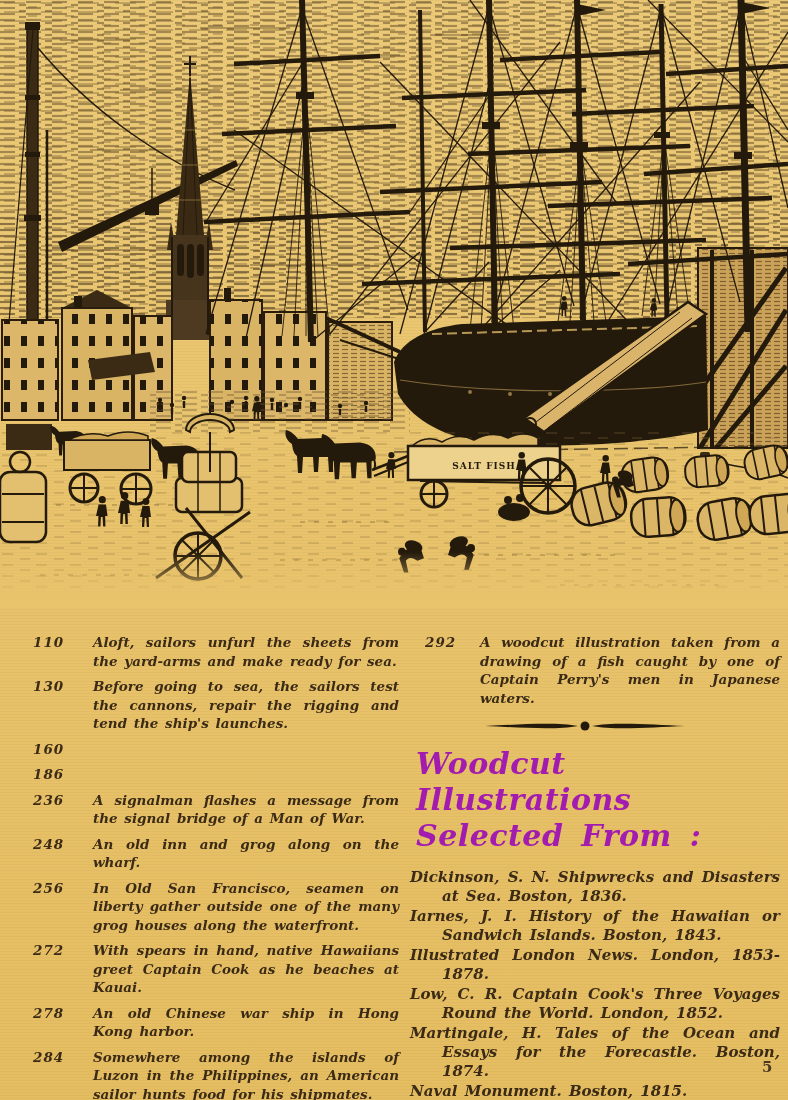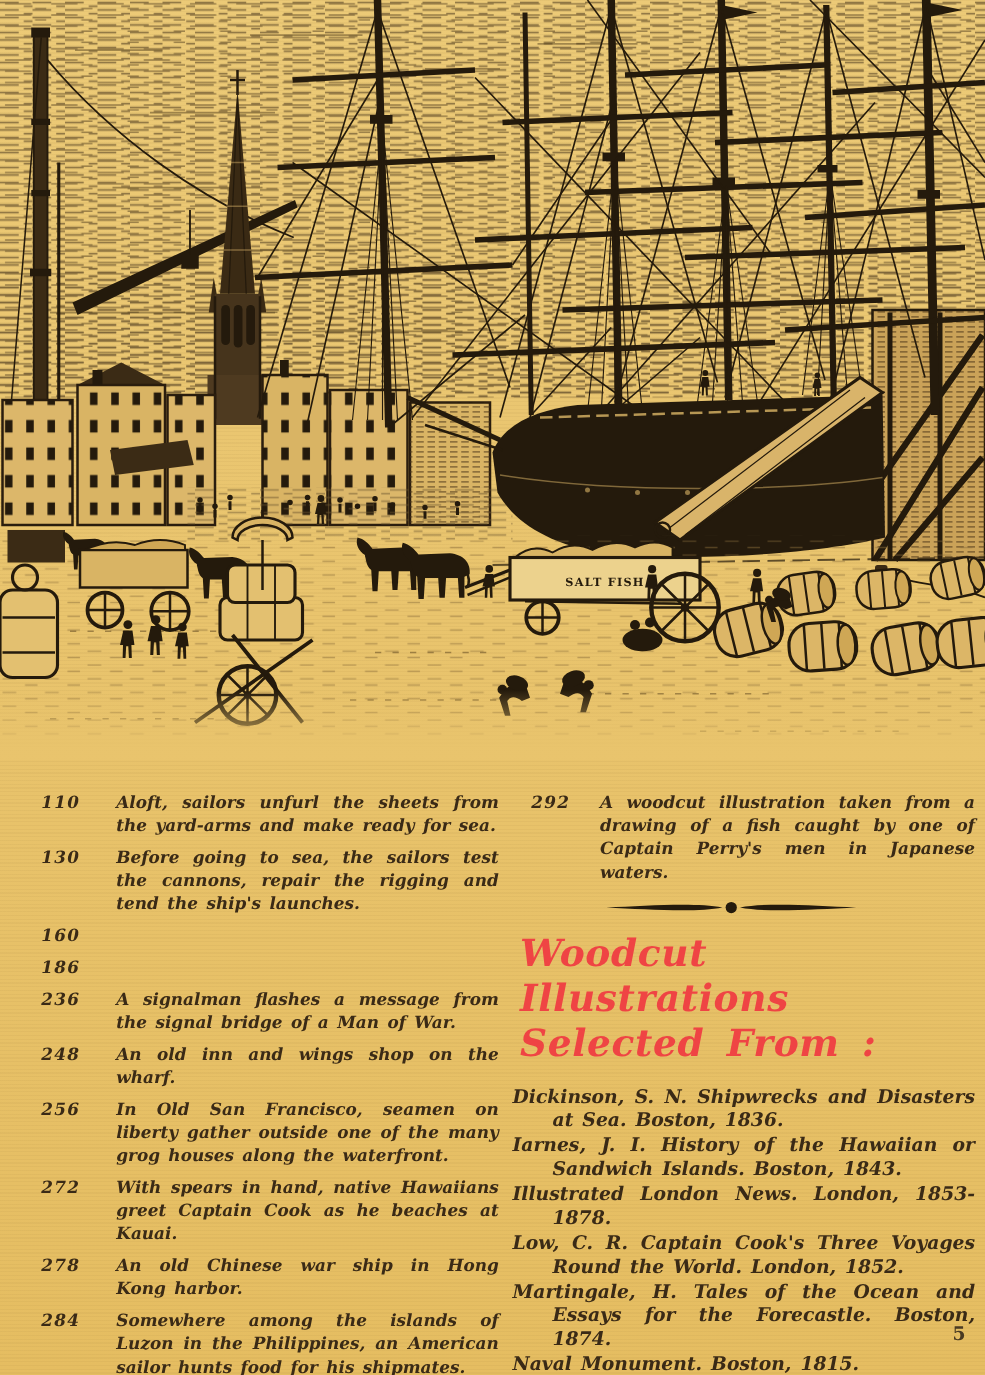--- a/index.html
+++ b/index.html
@@ -14,21 +14,21 @@
   .engraving{position:absolute;top:0;left:0;width:788px;height:608px;display:block;}
   .col{position:absolute;font-style:italic;font-weight:bold;}
   .col-left{left:33px;top:633px;width:366px;}
   .col-right{left:410px;top:633px;width:370px;}
   .entry{display:flex;margin:0 0 7px 0;font-size:13.5px;line-height:18.5px;}
   .col-right .entry{padding-left:15px;}
   .entry .num{width:44px;flex:0 0 44px;margin-right:16px;letter-spacing:1px;}
   .col-right .entry .num{width:40px;flex:0 0 40px;margin-right:15px;}
   .entry .cap{flex:1;text-align:justify;word-spacing:2px;}
   .divider{width:200px;height:12px;margin:13px 0 14px 75px;display:block;}
-  .sec-heading{font-size:30px;line-height:36px;color:#ef4444;letter-spacing:.5px;
+  .sec-heading{font-size:30px;line-height:36px;color:#a21caf;letter-spacing:.5px;
     word-spacing:7px;padding-left:6px;margin:6px 0 14px 0;}
   .sources p{margin:0 0 1px 0;font-size:15px;line-height:19px;
     padding-left:32px;text-indent:-32px;text-align:justify;word-spacing:2px;}
   .folio{position:absolute;left:762px;top:1058px;font-size:15px;font-weight:bold;
     color:#4a3a22;font-style:normal;}
 </style>
 </head>
 <body>
 
 <div>
@@ -339,21 +339,21 @@
   </div>
   <div class="entry">
     <span class="num">186</span>
   </div>
   <div class="entry">
     <span class="num">236</span>
     <span class="cap">A signalman flashes a message from the signal bridge of a Man of War.</span>
   </div>
   <div class="entry">
     <span class="num">248</span>
-    <span class="cap">An old inn and wings shop on the wharf.</span>
+    <span class="cap">An old inn and grog along on the wharf.</span>
   </div>
   <div class="entry">
     <span class="num">256</span>
     <span class="cap">In Old San Francisco, seamen on liberty gather outside one of the many grog houses along the waterfront.</span>
   </div>
   <div class="entry">
     <span class="num">272</span>
     <span class="cap">With spears in hand, native Hawaiians greet Captain Cook as he beaches at Kauai.</span>
   </div>
   <div class="entry">

